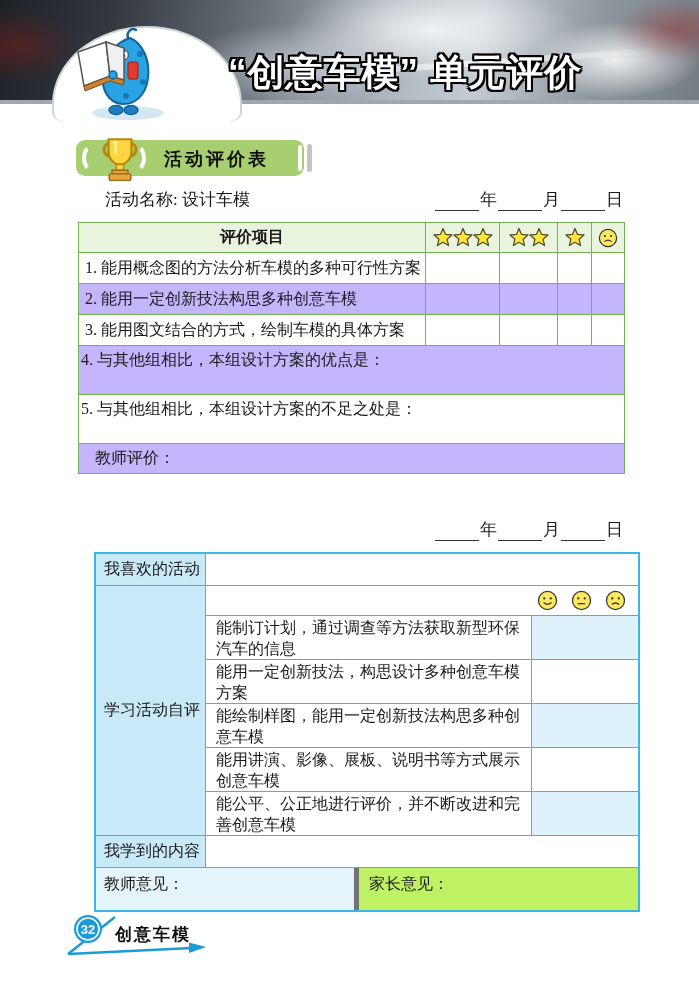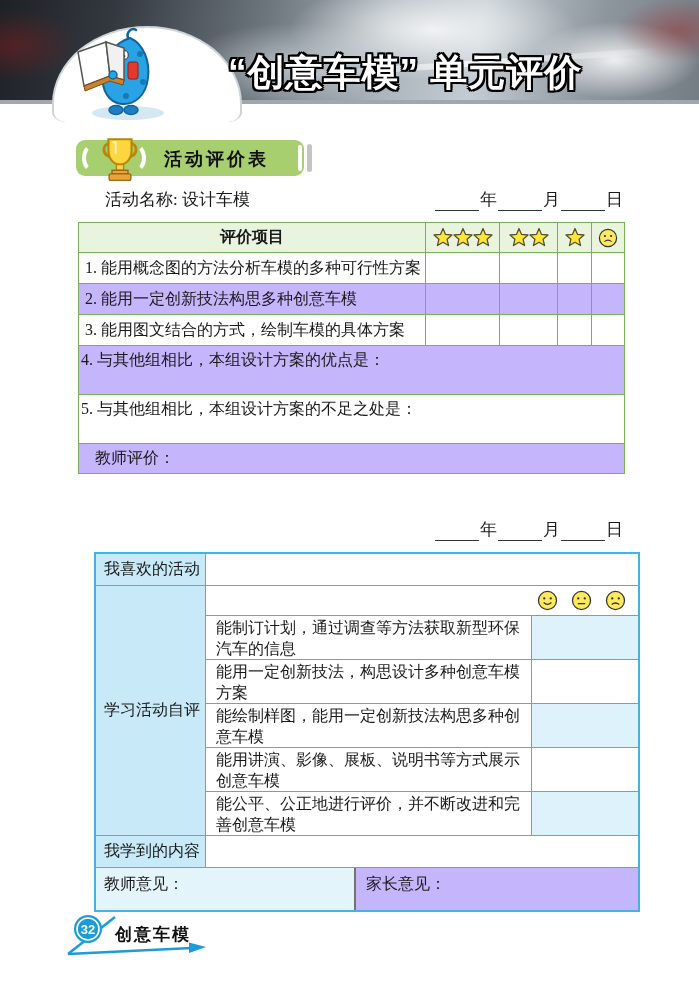--- a/index.html
+++ b/index.html
@@ -92,21 +92,21 @@
   .t2 .rowA .free { flex:1; background:#fff; height:31px; }
   .t2 .lbl.center { display:flex; align-items:center; padding-top:0; }
   .t2 .right-col { flex:1; display:flex; flex-direction:column; }
   .t2 .faces-row { height:29px; display:flex; justify-content:flex-end; align-items:center; gap:13px; padding-right:12px; background:#fff; }
   .t2 .crit-row { display:flex; border-top:1px solid #3db5e6; height:44px; }
   .t2 .crit-text { flex:1; display:flex; align-items:center; padding:2px 8px 2px 10px; line-height:21px; background:#fff; }
   .t2 .rate { width:107px; border-left:1px solid #3db5e6; }
   .t2 .rate.alt { background:#def2fb; }
   .t2 .rowD .free { flex:1; background:#fff; height:31px; }
   .t2 .rowE .half-l { width:258px; background:#e4f4fb; padding:6px 0 0 8px; height:42px; }
-  .t2 .rowE .half-r { flex:1; background:#c4b5fd; border-left:2px solid #737373; padding:6px 0 8px 10px; }
+  .t2 .rowE .half-r { flex:1; background:#bef264; border-left:5px solid #737373; padding:6px 0 8px 10px; }
 
   
   .footer { position:absolute; left:58px; top:904px; width:220px; height:58px; }
   .footer .unit {
     position:absolute; left:57px; top:19px;
     font-weight:bold; font-size:17px; color:#111; letter-spacing:2px;
   }
 </style>
 </head>
 <body>

